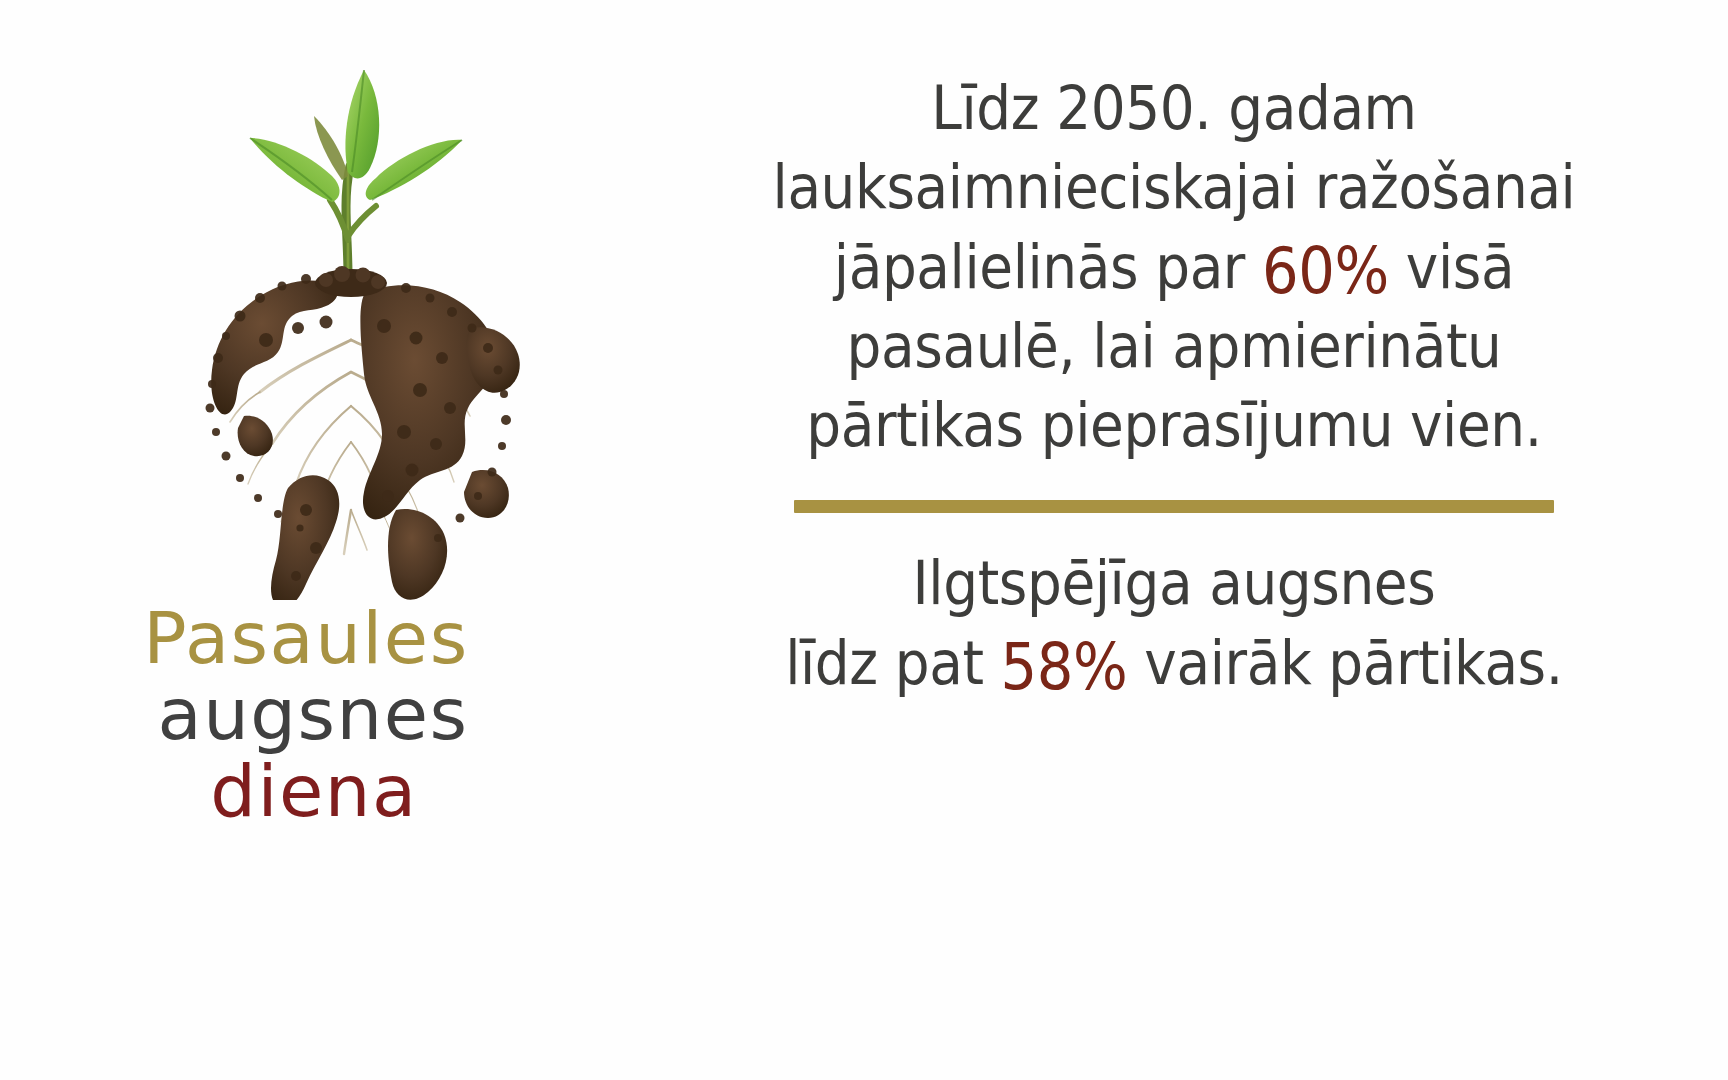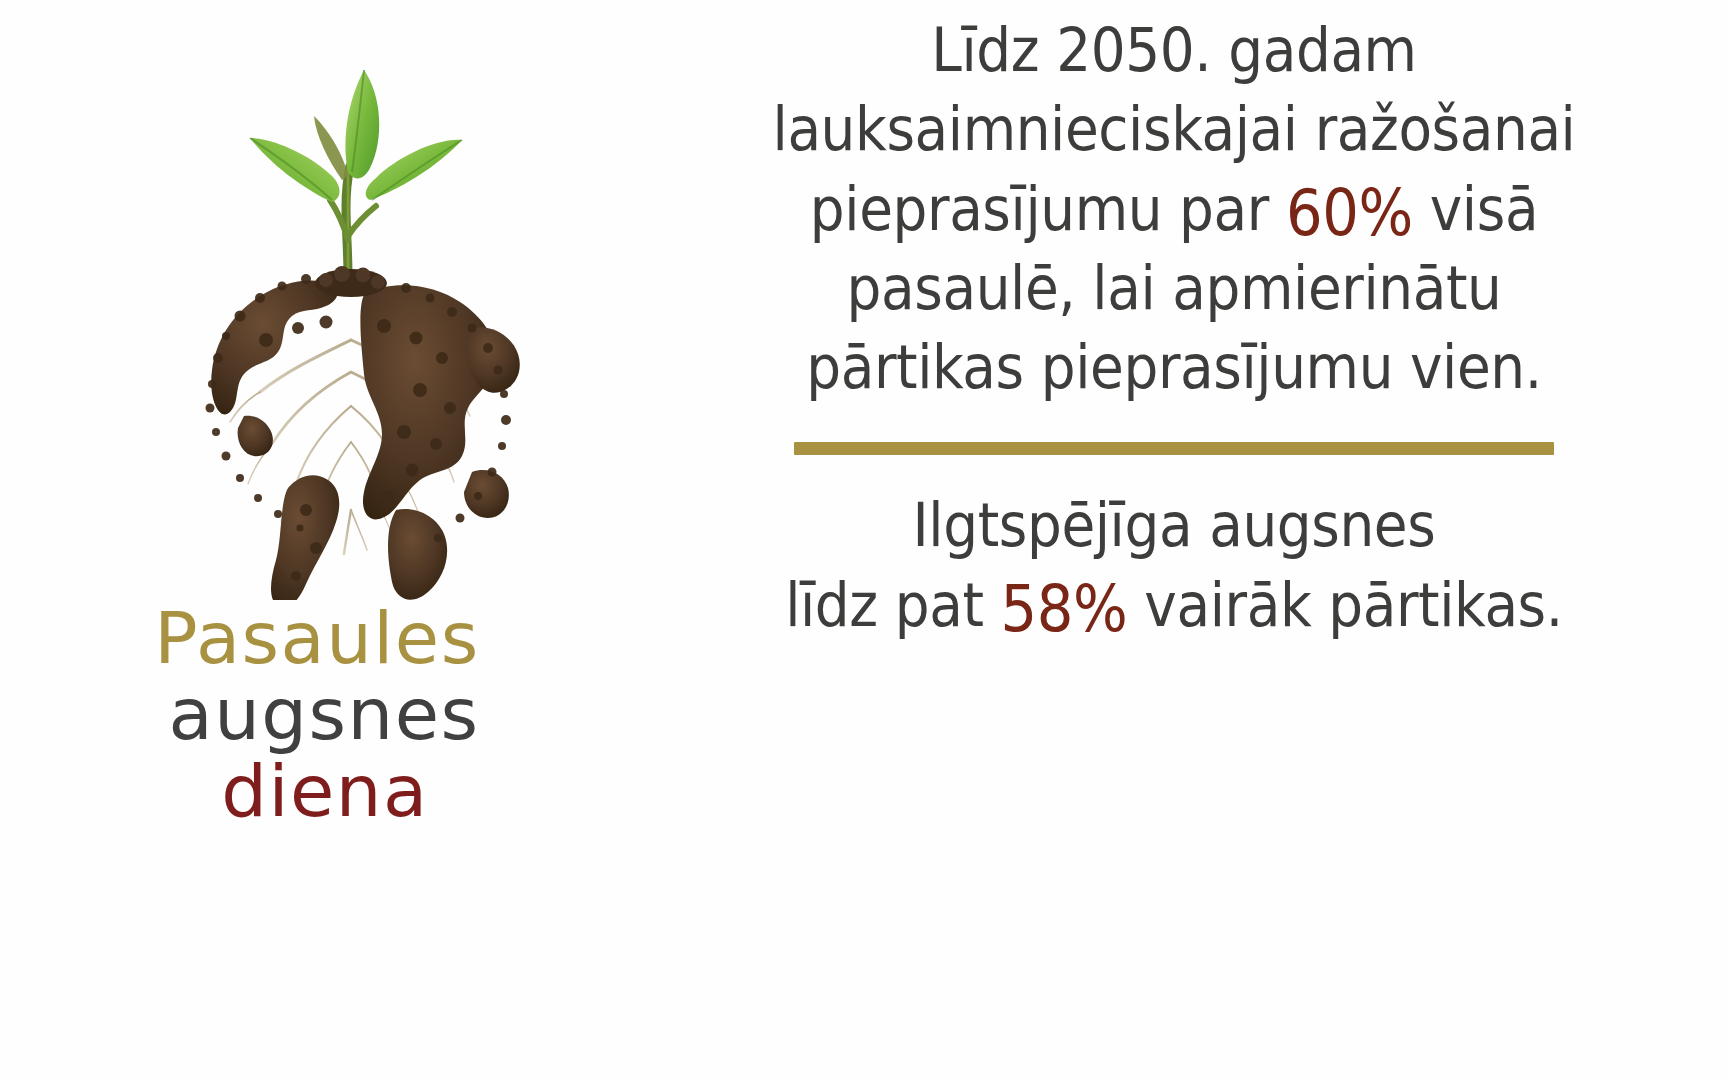--- a/index.html
+++ b/index.html
@@ -34,21 +34,21 @@
   #globe-illustration {
     position: absolute;
     left: 120px;
     top: 40px;
     width: 430px;
     height: 560px;
   }
 
   #logo-wordmark {
     position: absolute;
-    left: 12px;
+    left: 1px;
     top: 600px;
     width: 620px;
     text-align: center;
     line-height: 1.06;
   }
   .wordmark-line {
     display: block;
     font-family: "DejaVu Sans", sans-serif;
     font-weight: 400;
     font-size: 72px;
@@ -57,20 +57,21 @@
   .wm-1 { color: #a89242; margin-left: -10px; }
   .wm-2 { color: #404040; margin-left: 4px; }
   .wm-3 { color: #7f1d1d; margin-left: 6px; }
 
   
   #right-panel {
     position: relative;
     width: 1108px;
     height: 1080px;
     flex: 0 0 1108px;
+    padding-top: 58px;
     box-sizing: border-box;
   }
 
   .stat-block {
     width: 970px;
     margin: 0 auto;
     text-align: center;
     color: #3d3d3b;
     font-family: "DejaVu Sans Condensed", "Liberation Sans Narrow", "Liberation Sans", sans-serif;
     font-weight: 300;
@@ -273,21 +274,21 @@
       <span class="wordmark-line wm-3">diena</span>
     </div>
   </div>
 
   <div id="right-panel">
 
     <div class="stat-block" id="stat-block-top">
       <span class="stat-line">Līdz 2050. gadam</span>
       <span class="stat-line">lauksaimnieciskajai ražošanai</span>
       <span class="stat-line">
-        <span>pieprasījumu par </span><span class="pct">60%</span><span> visā</span>
+        <span>jāpalielinās par </span><span class="pct">60%</span><span> visā</span>
       </span>
       <span class="stat-line">pasaulē, lai apmierinātu</span>
       <span class="stat-line">pārtikas pieprasījumu vien.</span>
     </div>
 
     <div id="divider"></div>
 
     <div class="stat-block" id="stat-block-bottom">
       <span class="stat-line">Ilgtspējīga augsnes</span>
       <span class="stat-line">

